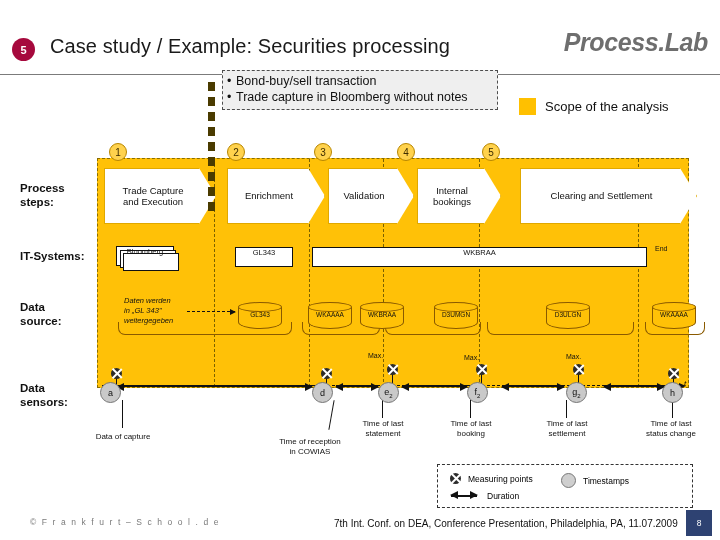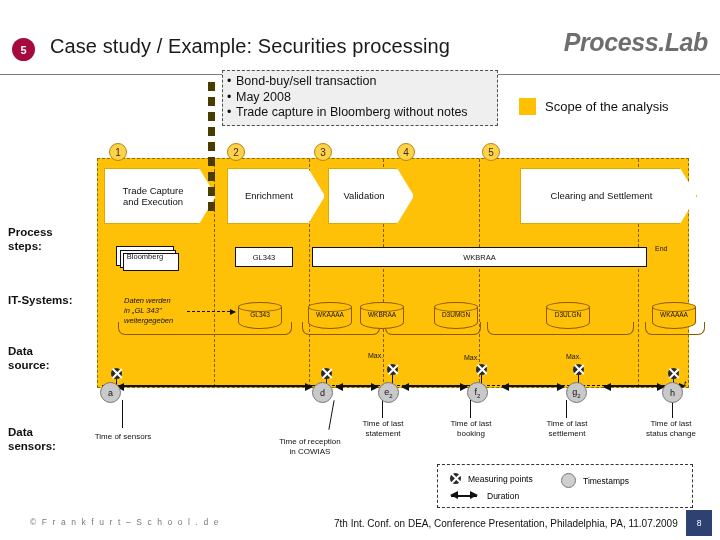--- a/index.html
+++ b/index.html
@@ -43,21 +43,21 @@
 
   
   .yellow{
     position:absolute;left:97px;top:158px;width:592px;height:230px;
     background:#ffc107;border:1px dashed #8a6d00;box-sizing:border-box;
   }
   
   .vsep{position:absolute;top:0;bottom:0;width:0;border-left:1px dashed #7a6100;}
 
   
-  .rowlab{position:absolute;left:8px;font-size:11.5px;font-weight:bold;color:#111;line-height:14px;margin-top:44px;}
+  .rowlab{position:absolute;left:20px;font-size:11.5px;font-weight:bold;color:#111;line-height:14px;}
 
   
   .chev-band{position:absolute;left:100px;top:168px;width:586px;height:68px;}
   .chev{
     position:absolute;top:0;height:56px;background:#ffffff;
     border:1px solid #e0a800;box-sizing:border-box;
     display:flex;align-items:center;justify-content:center;text-align:center;
     font-size:9.5px;line-height:11.5px;color:#111;
     clip-path:polygon(0 0, calc(100% - 17px) 0, 100% 50%, calc(100% - 17px) 100%, 0 100%);
     padding-right:14px;
@@ -72,21 +72,21 @@
   
   .split{
     position:absolute;left:208px;top:82px;width:7px;height:130px;
     background:repeating-linear-gradient(to bottom,#4a3b00 0 9px,transparent 9px 15px);
     z-index:7;
   }
 
   
   .sysbox{
     position:absolute;height:20px;background:#fff;border:1px solid #111;
-    display:flex;align-items:center;justify-content:center;
+    display:flex;align-items:flex-start;justify-content:center;
     font-size:7.5px;color:#111;box-sizing:border-box;z-index:4;
   }
   .stack::before,.stack::after{
     content:"";position:absolute;background:#fff;border:1px solid #111;
     width:100%;height:100%;box-sizing:border-box;z-index:-1;
   }
   .stack::before{left:3px;top:3px;}
   .stack::after{left:6px;top:6px;}
   .endlab{position:absolute;font-size:7px;color:#111;}
 
@@ -187,21 +187,20 @@
 
 <div class="slide">
 
   <div class="badge-num">5</div>
   <div class="slide-title">Case study / Example: Securities processing</div>
   <div class="brand">Process.Lab</div>
   <div class="hrule"></div>
 
   <div class="infobox">
     <div><span class="bl">•</span><span>Bond-buy/sell transaction</span></div>
-    <div><span class="bl">•</span><span>May 2008</span></div>
     <div><span class="bl">•</span><span>Trade capture  in Bloomberg without notes</span></div>
   </div>
 
   <div class="scope">
     <div class="sw"></div>
     <div class="lb">Scope of the analysis</div>
   </div>
 
   <div class="yellow">
     <div class="vsep" style="left:116px"></div>
@@ -239,20 +238,26 @@
         <span>Trade Capture</span><br>
         <span>and Execution</span>
       </span>
     </div>
     <div class="chev" style="left:228px;width:86px">
       <span>Validation</span>
     </div>
     <div class="chev" style="left:127px;width:98px">
       <span>Enrichment</span>
     </div>
+    <div class="chev" style="left:317px;width:84px">
+      <span>
+        <span>Internal</span><br>
+        <span>bookings</span>
+      </span>
+    </div>
     <div class="chev" style="left:420px;width:177px">
       <span>Clearing and Settlement</span>
     </div>
   </div>
 
   <div class="split"></div>
 
   <div class="sysbox stack" style="left:116px;top:246px;width:58px">
     <span>Bloomberg</span>
   </div>
@@ -376,21 +381,21 @@
 
   <div class="lead" style="left:673px;top:375px;height:14px"></div>
   <div class="mp" style="left:668px;top:368px">
       <div class="o"></div>
       <div class="x1"></div>
       <div class="x2"></div>
     </div>
 
   <div class="capline" style="left:122px;top:400px;height:28px"></div>
   <div class="cap" style="left:62px;top:432px;width:122px">
-    <div>Time of sensors</div>
+    <div>Data of capture</div>
     <div></div>
   </div>
 
   <div class="capline" style="left:331px;top:400px;height:30px;transform:rotate(10deg)"></div>
   <div class="cap" style="left:253px;top:437px;width:114px">
     <div>Time of reception</div>
     <div>in COWIAS</div>
   </div>
 
   <div class="capline" style="left:382px;top:400px;height:18px"></div>

